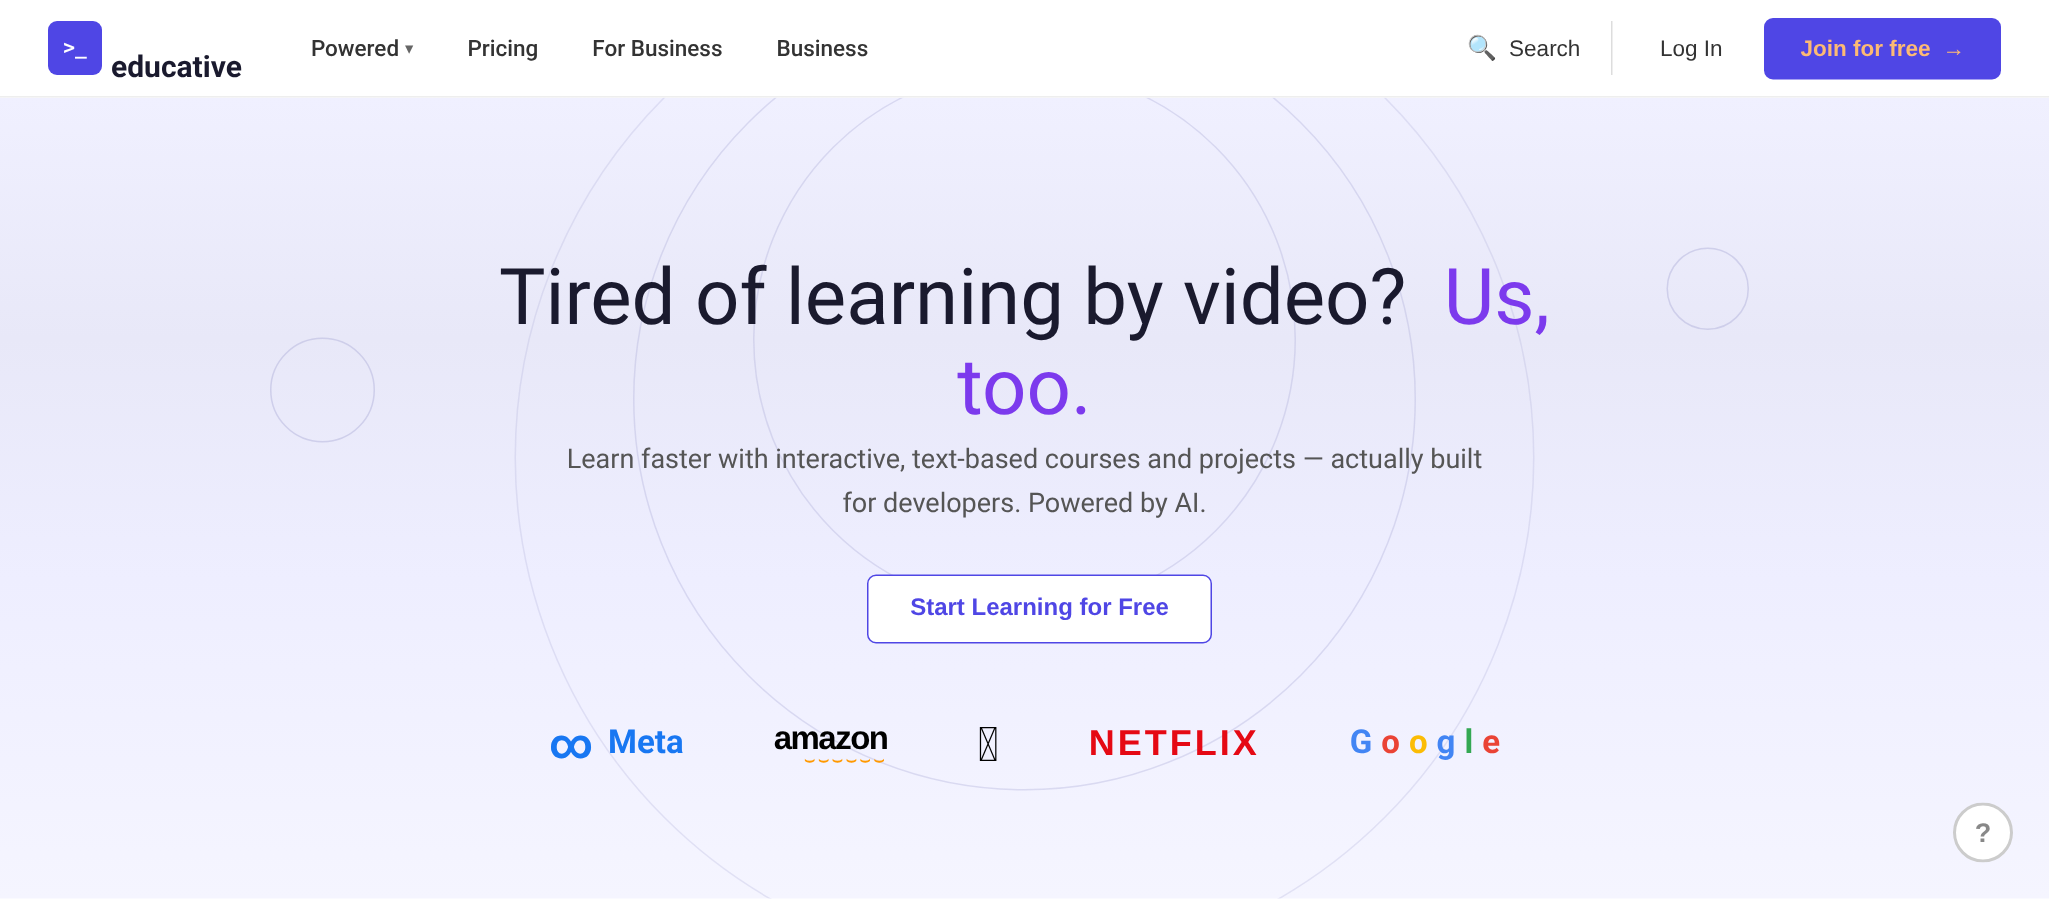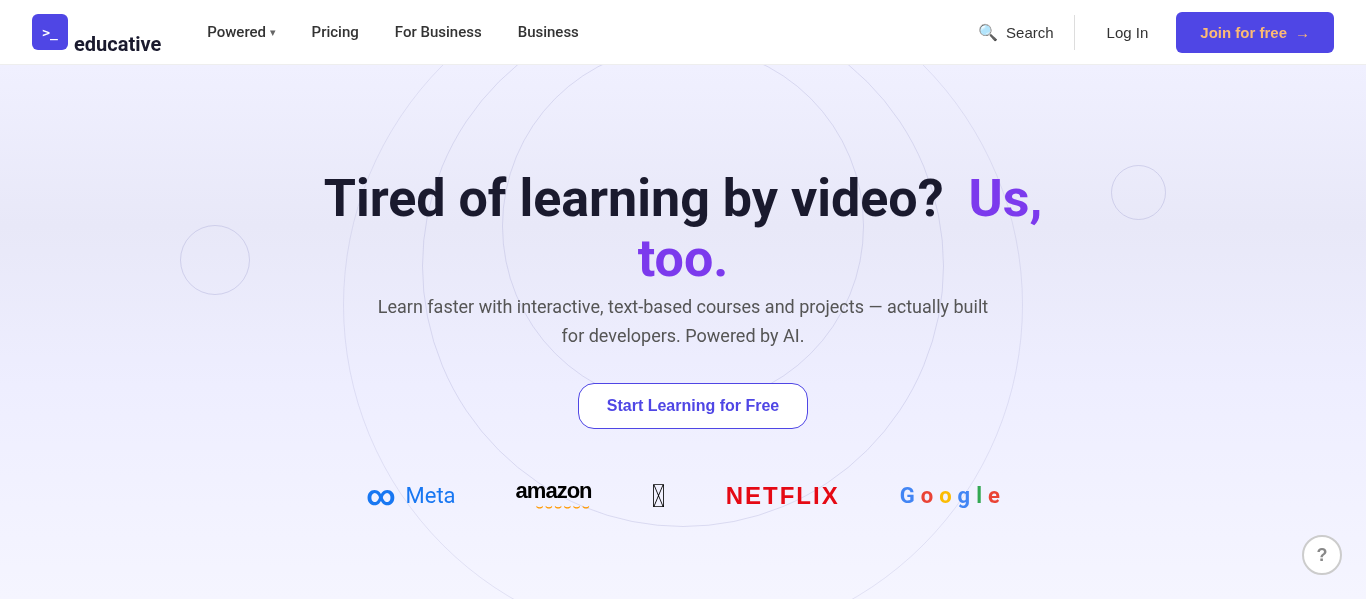--- a/index.html
+++ b/index.html
@@ -183,21 +183,21 @@
     }
 
     .hero-content {
       position: relative;
       z-index: 2;
       text-align: center;
       max-width: 800px;
     }
     .hero-title {
       font-size: 52px;
-      font-weight: 700;
+      font-weight: 400;
       color: #1a1a2e;
       line-height: 1.15;
       margin-bottom: 4px;
     }
     .hero-title-accent {
       color: #7c3aed;
     }
     .hero-subtitle {
       font-size: 18px;
       color: #555;
@@ -222,21 +222,21 @@
       border-radius: 6px;
       cursor: pointer;
     }
     .btn-secondary {
       padding: 13px 28px;
       background: #fff;
       color: #4f46e5;
       font-size: 16px;
       font-weight: 600;
       border: 1.5px solid #4f46e5;
-      border-radius: 16px;
+      border-radius: 6px;
       cursor: pointer;
       margin-left: 20px;
     }
 
     .companies-section {
       position: relative;
       z-index: 2;
       text-align: center;
     }
     .companies-label {
@@ -355,21 +355,21 @@
     <div class="hero-buttons">
       <button class="btn-secondary">Start Learning for Free</button>
     </div>
   </div>
 
   <div class="companies-section">
     <div class="companies-logos">
 
       <div class="company-logo meta-logo">
         <span style="font-size:28px; color:#1877f2; margin-right:4px;">∞</span>
-        <span style="color:#1877f2; font-size:22px; font-weight:400;">Meta</span>
+        <span style="color:#1877f2; font-size:22px; font-weight:700;">Meta</span>
       </div>
 
       <div class="company-logo amazon-logo">
         <div style="display:flex;flex-direction:column;align-items:flex-end;">
           <span style="font-size:22px;font-weight:900;font-family:Arial;letter-spacing:-1px;">amazon</span>
           <span style="color:#ff9900;font-size:11px;margin-top:-4px;letter-spacing:2px;">⌣⌣⌣⌣⌣⌣</span>
         </div>
       </div>
 
       <div class="company-logo apple-logo">

